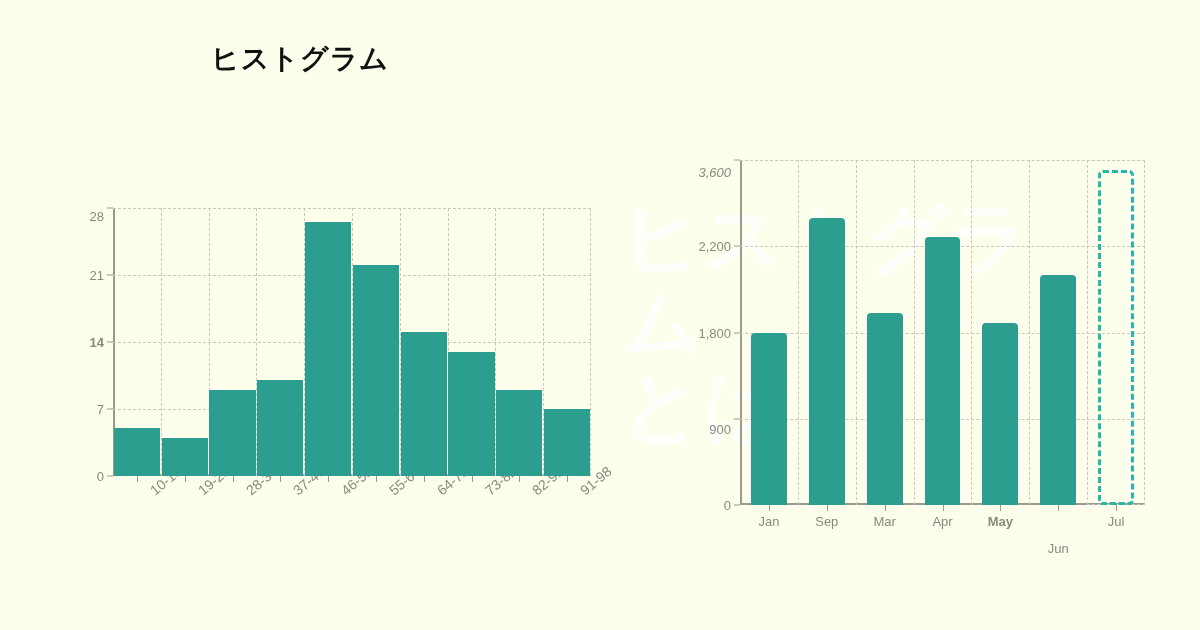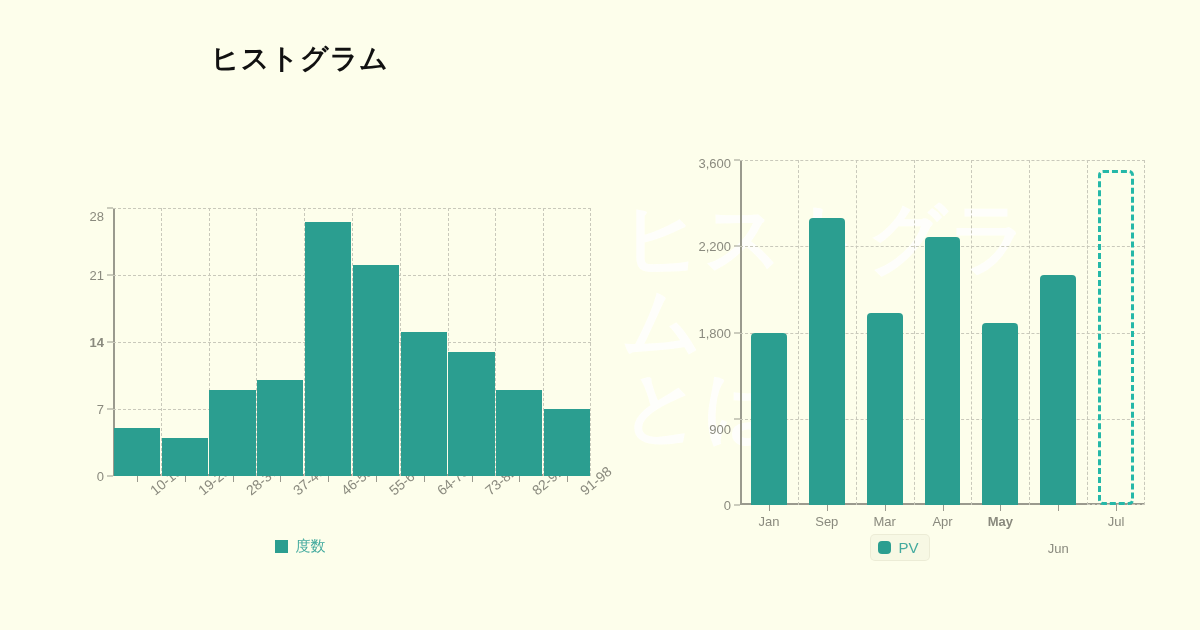--- a/index.html
+++ b/index.html
@@ -164,24 +164,20 @@
           <div class="xlabel-rot" style="left: 368.5px; width: 0px;">73-82</div>
           <div class="bar" title="82-91: 9" style="left: 383.117px; width: 46.366px; height: 86.1429px; background: rgb(43, 158, 144);"></div>
           <div class="xtick-mark" style="left: 406.3px;"></div>
           <div class="xlabel-rot" style="left: 416.3px; width: 0px;">82-91</div>
           <div class="bar" title="91-98: 7" style="left: 430.917px; width: 46.366px; height: 67px; background: rgb(43, 158, 144);"></div>
           <div class="xtick-mark" style="left: 454.1px;"></div>
           <div class="xlabel-rot" style="left: 464.1px; width: 0px;">91-98</div>
         </div>
     </div>
 
-    <div class="legend" style="left:0;top:537px;width:600px;justify-content:center;">
-      <span class="legend-sq"></span>
-      <span class="legend-label">度数</span>
-    </div>
   </div>
 
   <div class="panel panel-right">
 
     <div class="watermark">ヒストグラム
 とは</div>
 
     <div class="plot" id="plot-right" style="left:140px;top:160px;width:405px;height:345px;">
       <div class="plot-inner" id="plot-right-inner">
           <div class="axis-line-y"></div>
@@ -192,21 +188,21 @@
           <div class="ytick-mark" style="top: 258.75px;"></div>
           <div class="ytick" style="top: 269px;">900</div>
           <div class="gridline-h" style="top: 172.5px;"></div>
           <div class="ytick-mark" style="top: 172.5px;"></div>
           <div class="ytick" style="top: 172.5px;">1,800</div>
           <div class="gridline-h" style="top: 86.25px;"></div>
           <div class="ytick-mark" style="top: 86.25px;"></div>
           <div class="ytick" style="top: 86.25px;">2,200</div>
           <div class="gridline-h" style="top: 0px;"></div>
           <div class="ytick-mark" style="top: 0px;"></div>
-          <div class="ytick" style="top: 3px;">3,600</div>
+          <div class="ytick" style="top: 12px; font-style: italic;">3,600</div>
           <div class="gridline-v" style="left: 57.8571px;"></div>
           <div class="gridline-v" style="left: 115.714px;"></div>
           <div class="gridline-v" style="left: 173.571px;"></div>
           <div class="gridline-v" style="left: 231.429px;"></div>
           <div class="gridline-v" style="left: 289.286px;"></div>
           <div class="gridline-v" style="left: 347.143px;"></div>
           <div class="gridline-v" style="left: 404px;"></div>
           <div class="bar rounded" title="Jan: 1800" style="left: 10.9929px; width: 35.8714px; height: 172.5px; background: rgb(43, 158, 144);"></div>
           <div class="xtick-mark" style="left: 28.9286px;"></div>
           <div class="xlabel-flat" style="left: 28.9286px;">Jan</div>
@@ -225,21 +221,15 @@
           <div class="bar rounded" title="Jun: 2400" style="left: 300.279px; width: 35.8714px; height: 230px; background: rgb(43, 158, 144);"></div>
           <div class="xtick-mark" style="left: 318.214px;"></div>
           <div class="xlabel-flat" style="left: 318.214px; margin-top: 36px;">Jun</div>
           <div class="ghost-zone" style="left: 347.143px; width: 57.8571px;"></div>
           <div class="bar-ghost" style="left: 358.136px; width: 35.8714px; height: 335.417px;"></div>
           <div class="xtick-mark" style="left: 376.071px;"></div>
           <div class="xlabel-flat" style="left: 376.071px;">Jul</div>
         </div>
     </div>
 
-    <div class="legend" style="left:0;top:535px;width:600px;justify-content:center;">
-      <span class="legend-chip">
-        <span class="legend-dot"></span>
-        <span class="legend-label">PV</span>
-      </span>
-    </div>
   </div>
 
 </div>
 
 </body></html>

